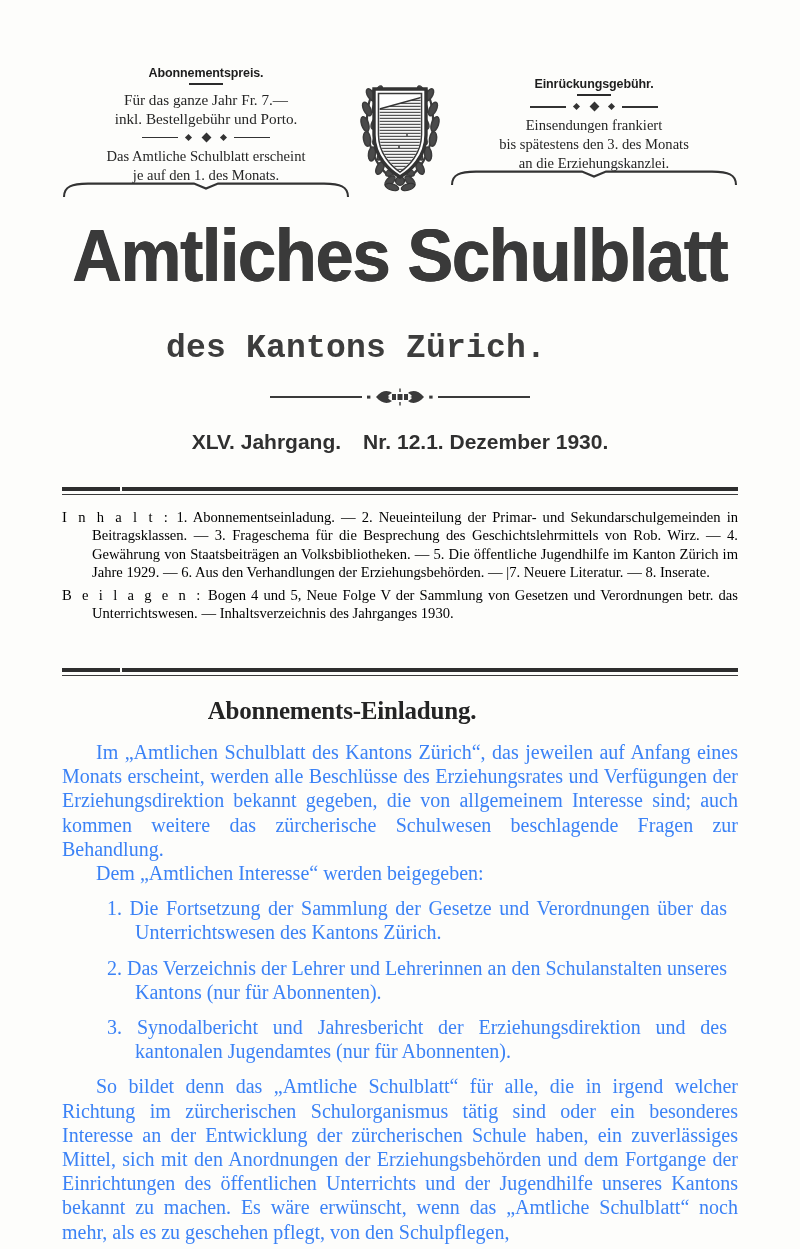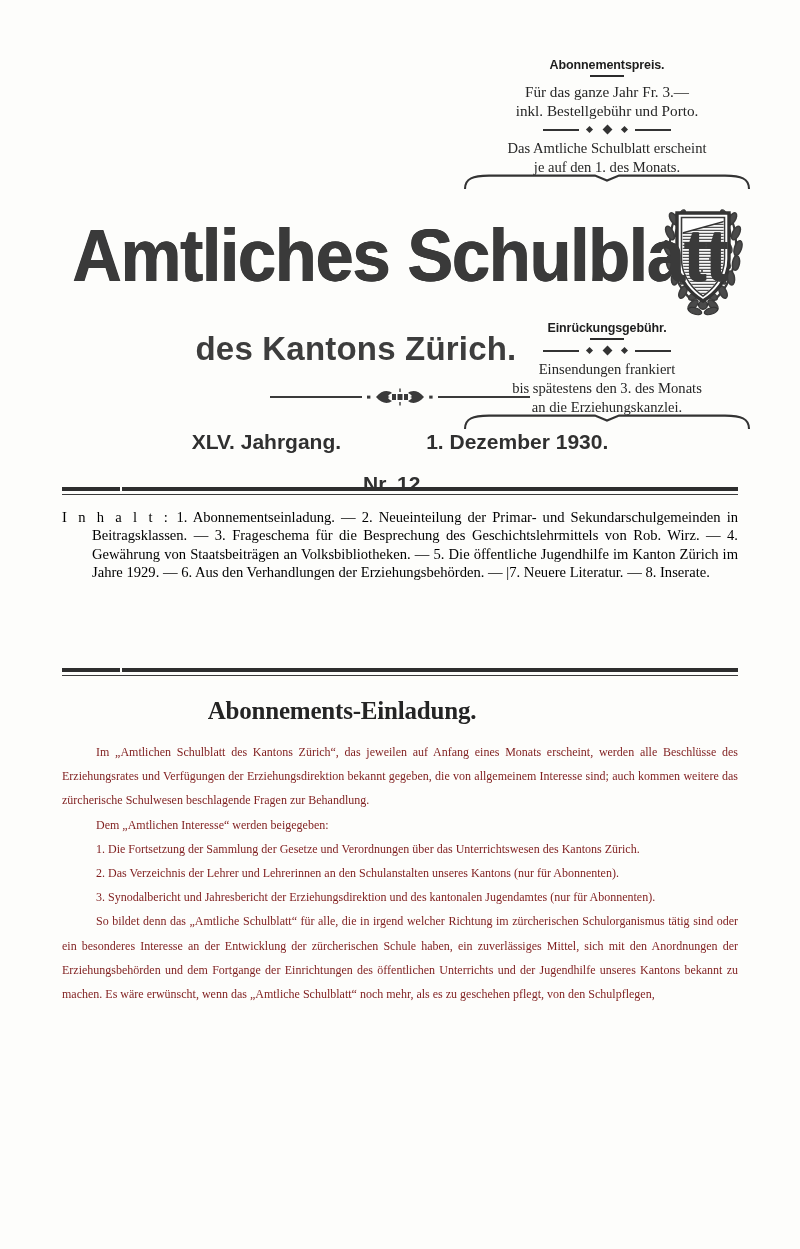--- a/index.html
+++ b/index.html
@@ -18,28 +18,27 @@
   .page {
     width: 800px;
     height: 1249px;
     position: relative;
     background: #fdfdfb;
   }
 
   
   .masthead {
     position: absolute;
-    left: 75px;
+    left: 62px;
     top: 58px;
     width: 676px;
     height: 148px;
     display: flex;
     justify-content: space-between;
-    align-items: flex-end;
-    flex-direction: column;
+    align-items: center;
   }
   .mast-col {
     width: 288px;
     text-align: center;
     position: relative;
     padding-bottom: 14px;
   }
   .mast-head {
     font-family: "Liberation Sans", "DejaVu Sans", sans-serif;
     font-weight: bold;
@@ -119,21 +118,21 @@
     color: #3a3a3a;
     transform: scaleX(0.92);
     transform-origin: center;
     text-shadow: 0.6px 0 0 #3a3a3a, -0.6px 0 0 #3a3a3a;
   }
   .title-sub {
     position: absolute;
     left: 0; top: 330px;
     width: 712px;
     text-align: center;
-    font-family: Liberation Sans, sans-serif;
+    font-family: Liberation Mono, monospace;
     font-weight: bold;
     font-size: 33px;
     letter-spacing: 0.2px;
     color: #3d3d3d;
   }
 
   
   .fleuron {
     position: absolute;
     left: 0; top: 388px;
@@ -146,21 +145,21 @@
     position: absolute;
     left: 62px; top: 430px;
     width: 676px;
     display: flex;
     justify-content: center;
     font-family: "Liberation Sans", "DejaVu Sans", sans-serif;
     font-weight: bold;
     font-size: 21px;
     color: #303030;
   }
-  .issue .mid { margin-left: 22px; margin-top: 42px; }
+  .issue .mid { margin-left: 22px; }
 
   
   .dbl-rule {
     position: absolute;
     left: 62px;
     width: 676px;
   }
   .dbl-rule .thick {
     height: 4px;
     background: #2e2e2e;
@@ -212,54 +211,54 @@
     text-align: center;
     font-size: 25px;
     font-weight: bold;
     letter-spacing: -0.2px;
     color: #242424;
   }
   .body-text {
     position: absolute;
     left: 62px; top: 740px;
     width: 676px;
-    font-size: 12px;
+    font-size: 20px;
     line-height: 24.2px;
     text-align: justify;
-    color: #7f1d1d;
+    color: #3b82f6;
   }
   .body-text p {
     margin: 0;
     text-indent: 34px;
   }
   .body-text ol {
     margin: 0;
     padding: 0;
     list-style: none;
   }
   .body-text ol li {
     padding-left: 62px;
     text-indent: -28px;
-    margin: 0;
+    margin: 11px;
     text-align: justify;
   }
   .body-text ol li .num { display: inline; }
   .lastline { text-align: justify; }
 </style>
 </head>
 <body>
 
 <div class="page">
 
   <div class="masthead">
 
     <div class="mast-col">
       <div class="mast-head">Abonnementspreis.</div>
       <div class="mini-rule"></div>
-      <div class="mast-line">Für das ganze Jahr Fr. 3.—</div>
+      <div class="mast-line">Für das ganze Jahr Fr. 7.—</div>
       <div class="mast-line">inkl. Bestellgebühr und Porto.</div>
 
       <div class="dot-orn">
         <span class="bar l"></span>
         <span class="d l2"></span>
         <span class="d c"></span>
         <span class="d r2"></span>
         <span class="bar r"></span>
       </div>
 
@@ -384,20 +383,25 @@
     <div class="thick"></div>
     <div class="notch"></div>
     <div class="gap"></div>
     <div class="thin"></div>
   </div>
 
   <div class="contents">
     <div class="entry">
       <p>
         <span class="spaced">I n h a l t :</span><span> 1. Abonnementseinladung. — 2. Neueinteilung der Primar- und Sekundarschulgemeinden in Beitragsklassen. — 3. Frageschema für die Besprechung des Geschichtslehrmittels von Rob. Wirz. — 4. Gewährung von Staatsbeiträgen an Volksbibliotheken. — 5. Die öffentliche Jugendhilfe im Kanton Zürich im Jahre 1929. — 6. Aus den Verhandlungen der Erziehungsbehörden. — |7. Neuere Literatur. — 8. Inserate.</span>
+      </p>
+    </div>
+    <div class="entry">
+      <p>
+        <span class="spaced">B e i l a g e n :</span><span> Bogen 4 und 5, Neue Folge V der Sammlung von Gesetzen und Verordnungen betr. das Unterrichtswesen. — Inhaltsverzeichnis des Jahrganges 1930.</span>
       </p>
     </div>
   </div>
 
   <div class="dbl-rule" id="rule-bottom">
     <div class="thick"></div>
     <div class="notch"></div>
     <div class="gap"></div>
     <div class="thin"></div>
   </div>

